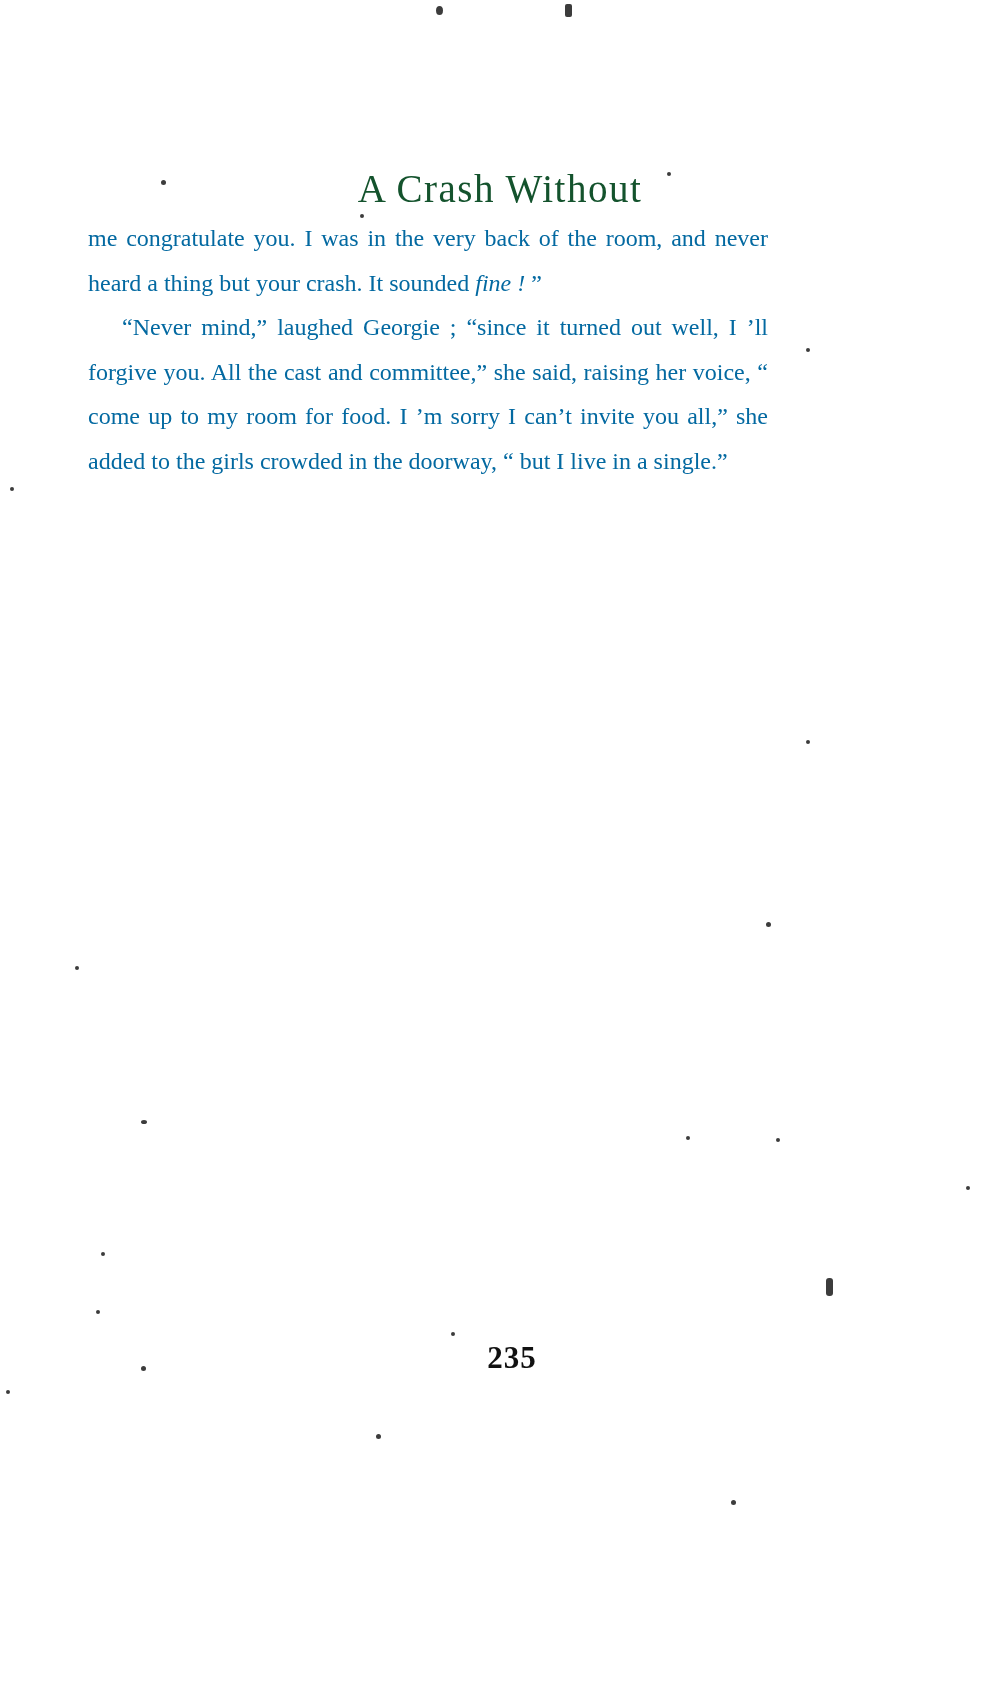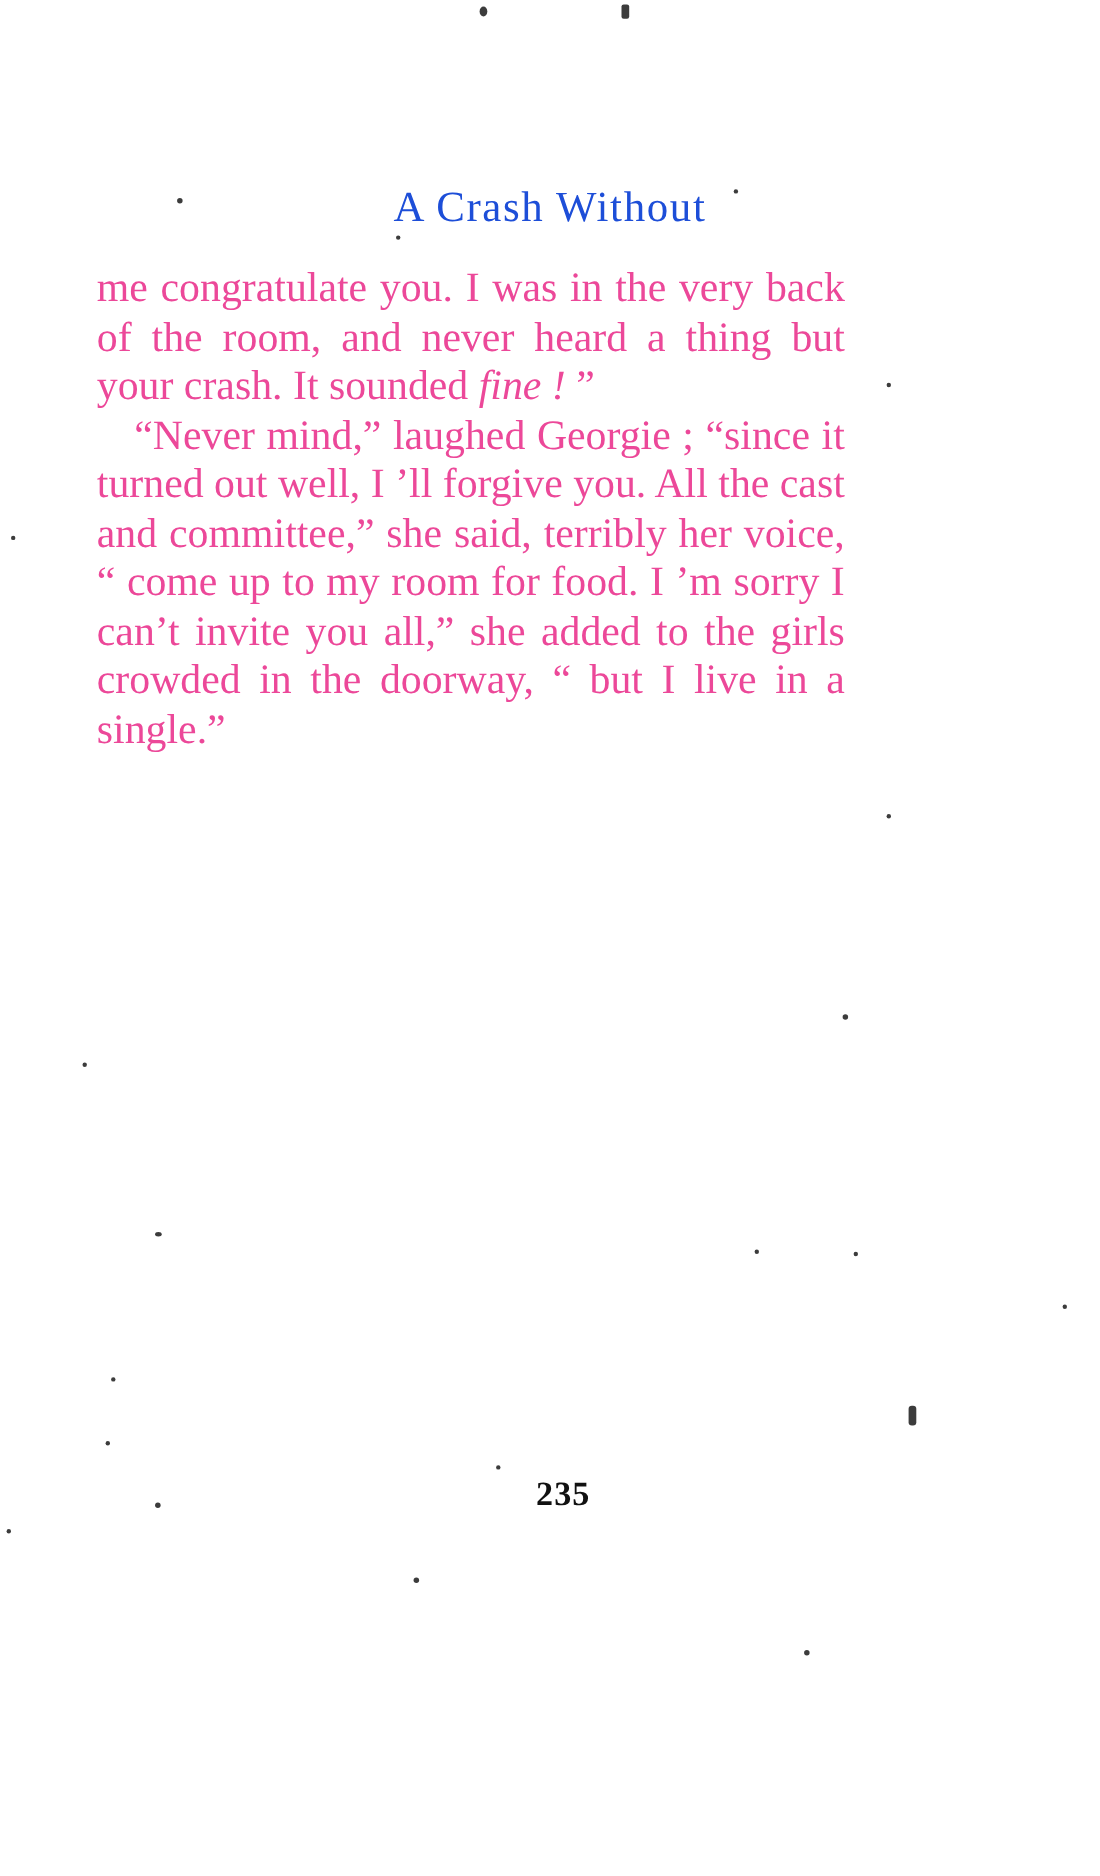--- a/index.html
+++ b/index.html
@@ -25,32 +25,32 @@
 
   .running-head {
     position: absolute;
     top: 140px;
     left: 0;
     width: 1000px;
     text-align: center;
     font-size: 39px;
     letter-spacing: 1.5px;
     font-weight: 400;
-    color: #1d4ed8;
+    color: #14532d;
   }
 
   .text-block {
     position: absolute;
-    top: 240px;
+    top: 216px;
     left: 88px;
     width: 680px;
-    font-size: 38px;
+    font-size: 24px;
     line-height: 44.5px;
     text-align: justify;
-    color: #ec4899;
+    color: #0369a1;
   }
 
   .para {
     margin: 0;
     text-indent: 0;
   }
   .para.indent {
     text-indent: 34px;
   }
 
@@ -80,21 +80,21 @@
 </style>
 </head>
 <body>
 
 <div class="page">
 
   <h1 class="running-head">A Crash Without</h1>
 
   <div class="text-block" id="body-text">
       <p class="para"><span>me congratulate you.   I was in the very back of the room, and never heard a thing but your crash.   It sounded </span><i>fine !</i><span> ”</span></p>
-      <p class="para indent"><span>“Never mind,” laughed Georgie ; “since it turned out well, I ’ll forgive you.   All the cast and committee,” she said, terribly her voice, “ come up to my room for food. I ’m sorry I can’t invite you all,” she added to the girls crowded in the doorway, “ but I live in a single.”</span></p>
+      <p class="para indent"><span>“Never mind,” laughed Georgie ; “since it turned out well, I ’ll forgive you.   All the cast and committee,” she said, raising her voice, “ come up to my room for food. I ’m sorry I can’t invite you all,” she added to the girls crowded in the doorway, “ but I live in a single.”</span></p>
     </div>
 
   <div class="folio">235</div>
 
   <span class="speck" style="left:436px; top:6px; width:7px; height:9px;"></span>
   <span class="speck" style="left:565px; top:4px; width:7px; height:13px; border-radius:2px;"></span>
   <span class="speck" style="left:161px; top:180px; width:5px; height:5px;"></span>
   <span class="speck" style="left:667px; top:172px; width:4px; height:4px;"></span>
   <span class="speck" style="left:360px; top:214px; width:4px; height:4px;"></span>
   <span class="speck" style="left:806px; top:348px; width:4px; height:4px;"></span>

